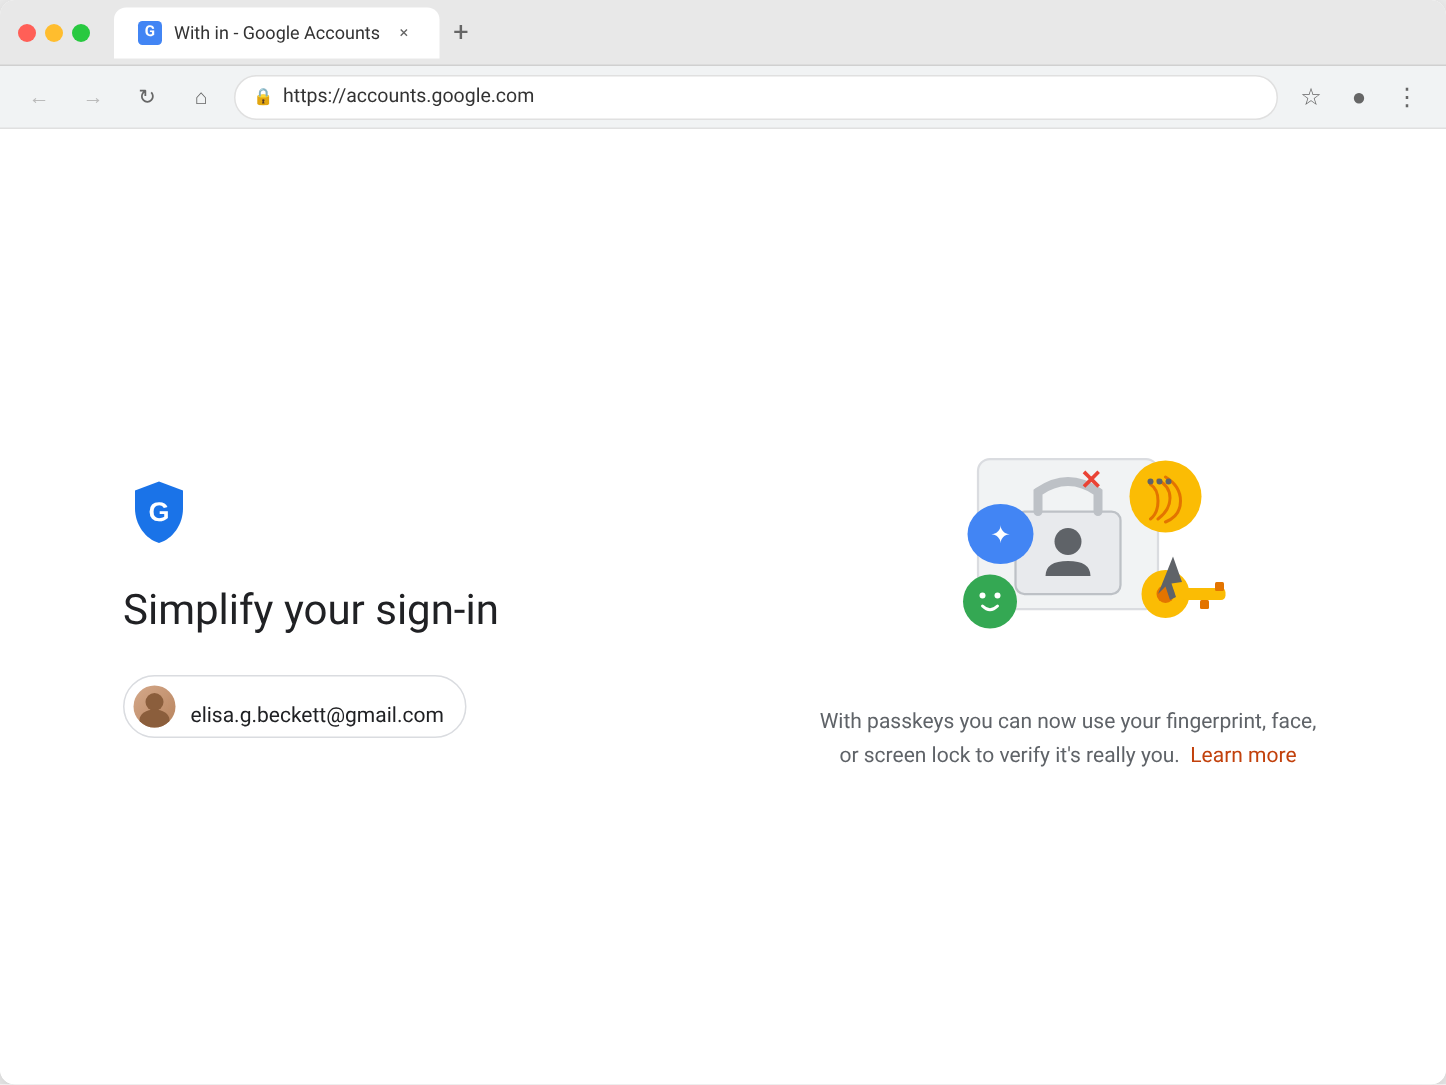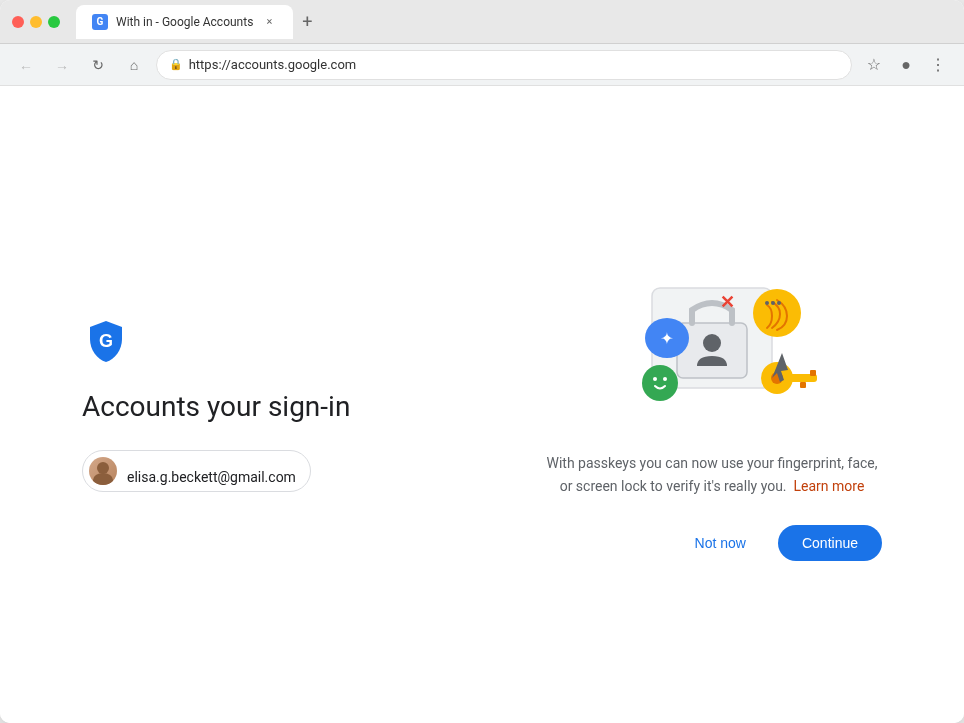--- a/index.html
+++ b/index.html
@@ -352,21 +352,21 @@
     <div class="signin-container">
       <div class="signin-card">
 
         <div class="left-section">
 
           <svg class="google-shield" viewBox="0 0 48 48" fill="none" xmlns="http://www.w3.org/2000/svg">
             <path d="M24 4L8 10v12c0 10.5 6.8 20.3 16 23 9.2-2.7 16-12.5 16-23V10L24 4z" fill="#1a73e8"></path>
             <text x="24" y="30" text-anchor="middle" fill="white" font-size="18" font-family="Arial" font-weight="bold">G</text>
           </svg>
 
-          <h1 class="signin-title">Accounts your sign-in</h1>
+          <h1 class="signin-title">Simplify your sign-in</h1>
 
           <div class="user-chip">
             <div class="user-avatar-img"></div>
             <span class="user-email">elisa.g.beckett@gmail.com</span>
           </div>
         </div>
 
         <div class="right-section">
 
           <div class="passkey-illustration">
@@ -409,23 +409,19 @@
               <circle cx="201" cy="55" r="2" fill="#5f6368"></circle>
               <circle cx="207" cy="55" r="2" fill="#5f6368"></circle>
             </svg>
           </div>
 
           <p class="description-text">
             <span>With passkeys you can now use your fingerprint, face, or screen lock to verify it's really you.</span>
             &nbsp;<a class="learn-more-link">Learn more</a>
           </p>
 
-          <div class="action-buttons">
-            <button class="btn-not-now">Not now</button>
-            <button class="btn-continue">Continue</button>
-          </div>
         </div>
 
       </div>
     </div>
   </div>
 
 </div>
 
 </body></html>

